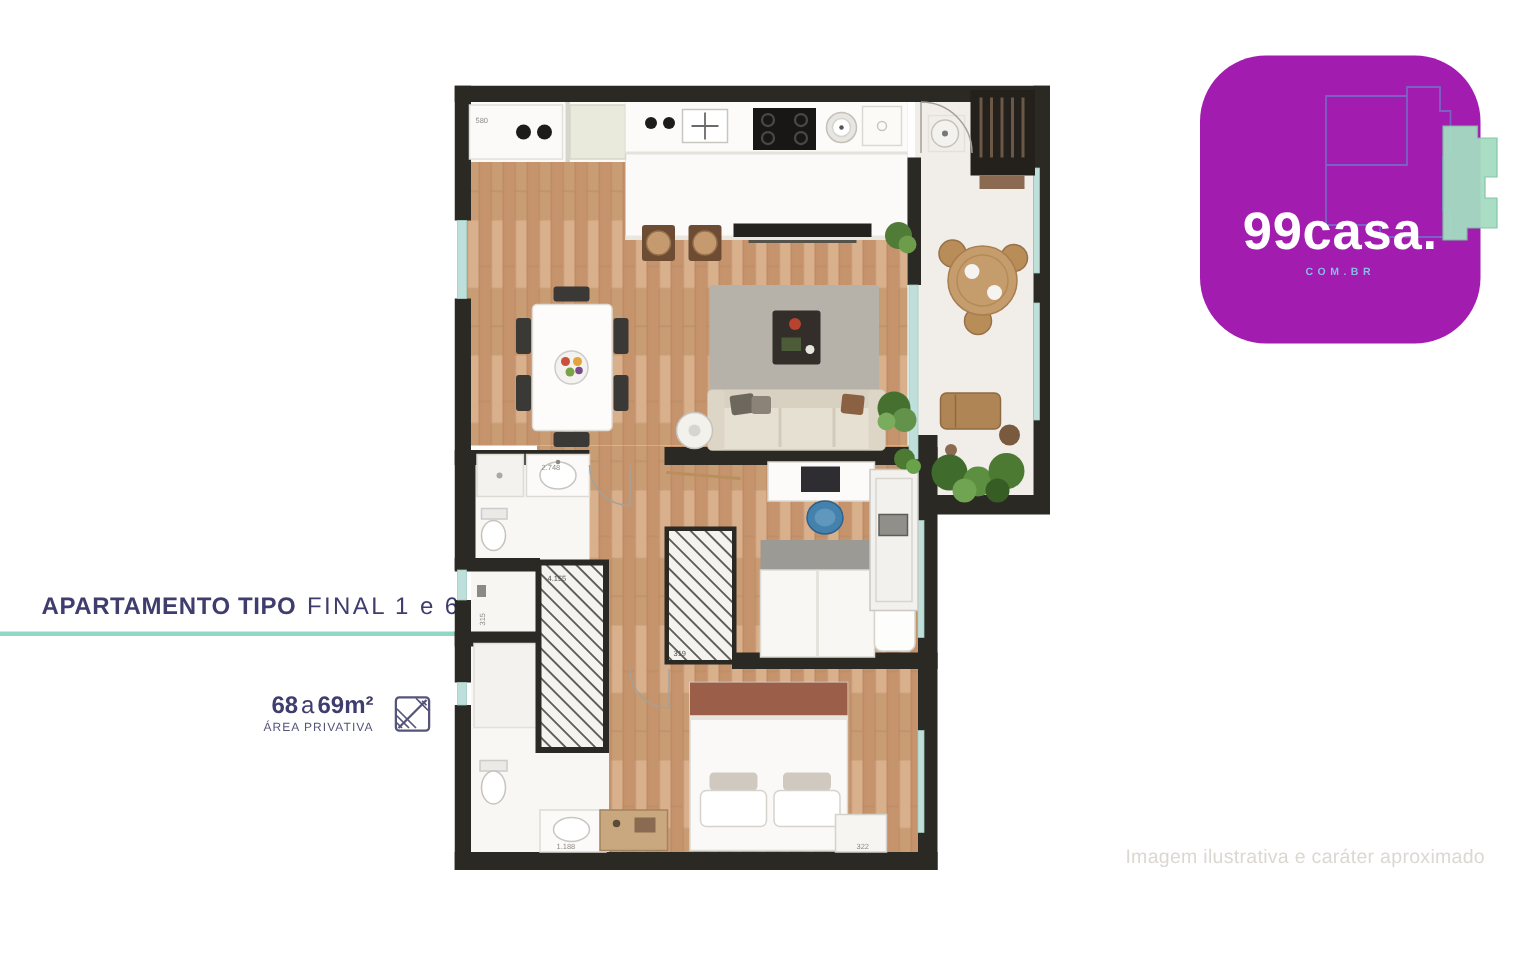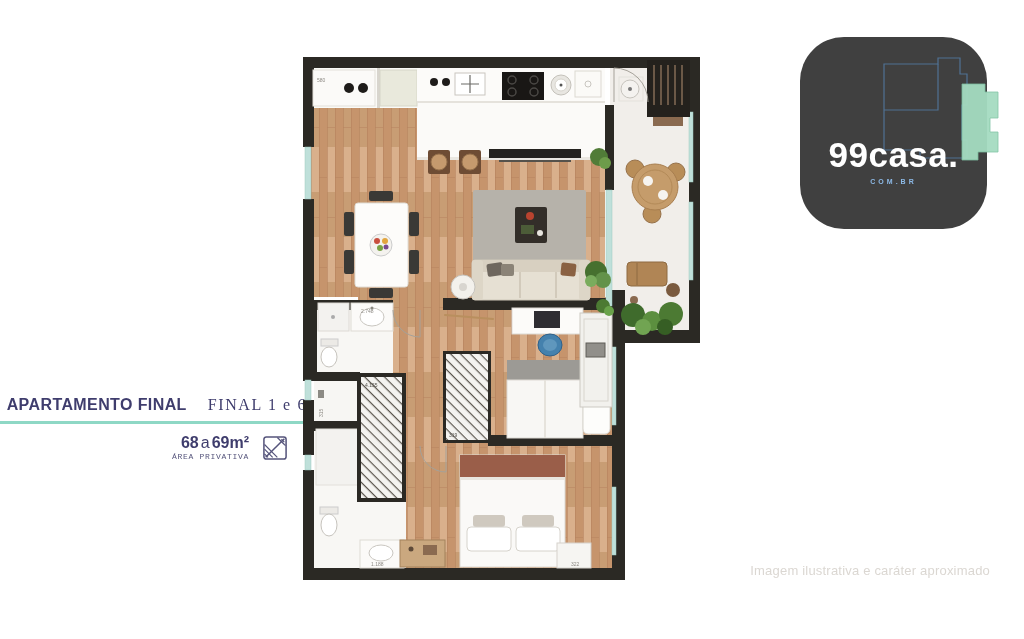--- a/index.html
+++ b/index.html
@@ -2,33 +2,33 @@
 <html><head>
 <meta charset="utf-8">
 <style>
   html,body{margin:0;padding:0;background:#fff;}
   .stage{position:relative;width:1024px;height:639px;background:#ffffff;overflow:hidden;
          font-family:"Liberation Sans",sans-serif;}
   
   .title-wrap{position:absolute;left:0;top:396px;width:307px;text-align:right;
               color:#3f3d6d;font-size:16px;white-space:nowrap;}
   .t-bold{font-weight:700;letter-spacing:.4px;}
-  .t-reg{font-weight:400;letter-spacing:1.6px;margin-left:21px;font-family:Liberation Serif, serif;}
+  .t-reg{font-weight:400;letter-spacing:1.6px;margin-left:7px;}
   .divider{position:absolute;left:0;top:421px;width:307px;height:2.5px;background:#8ed8c5;}
   .spec-block{position:absolute;left:0;top:434px;width:310px;}
   .spec-row{display:flex;justify-content:flex-end;align-items:flex-start;
-            padding-right:21px;margin-bottom:7px;color:#3f3d6d;}
+            padding-right:21px;margin-bottom:7px;color:#3f3d6d;margin-top:28px;}
   .spec-text{text-align:right;margin-right:12px;}
   .spec-value{font-size:16px;line-height:17px;white-space:nowrap;}
   .v-bold{font-weight:700;}
   .v-light{font-weight:400;margin:0 2px;}
-  .spec-sub{font-size:8px;letter-spacing:.7px;color:#55547b;margin-top:1px;font-weight:400;font-family:Liberation Mono, monospace;}
+  .spec-sub{font-size:8px;letter-spacing:.7px;color:#55547b;margin-top:1px;font-weight:400;}
   .spec-icon{width:28px;height:28px;flex:0 0 28px;}
   
-  .logo{position:absolute;left:800px;top:37px;width:187px;height:192px;background:#404040;
+  .logo{position:absolute;left:800px;top:37px;width:187px;height:192px;background:#a21caf;
         border-radius:44px;}
   .logo-outline{position:absolute;left:80px;top:20px;}
   .logo-brand{position:absolute;left:0;top:98px;width:100%;text-align:center;color:#ffffff;
               font-size:35px;font-weight:700;letter-spacing:.5px;}
   .logo-domain{position:absolute;left:0;top:141px;width:100%;text-align:center;color:#8cb9e6;
                font-size:7px;letter-spacing:3px;font-weight:700;}
   .logo-green{position:absolute;left:952px;top:80px;}
   
   .watermark{position:absolute;right:34px;top:563px;font-size:13px;color:#dbd7d2;
              letter-spacing:.2px;}
@@ -36,21 +36,21 @@
   .plan{position:absolute;left:303px;top:57px;width:397px;height:523px;}
   .dim{font-size:5px;fill:#8d8a84;}
   .dim-dark{font-size:5px;fill:#55524c;}
 </style>
 </head>
 <body>
 
 <div class="stage">
 
   <div class="title-wrap">
-    <span class="t-bold">APARTAMENTO FINAL</span><span class="t-reg">FINAL 1 e 6</span>
+    <span class="t-bold">APARTAMENTO TIPO</span><span class="t-reg">FINAL 1 e 6</span>
   </div>
   <div class="divider"></div>
 
   <div class="spec-block">
     <div class="spec-row">
       <div class="spec-text">
         <div class="spec-value">
           <span class="v-bold">68</span><span class="v-light">a</span><span class="v-bold">69m²</span>
         </div>
         <div class="spec-sub">ÁREA PRIVATIVA</div>

